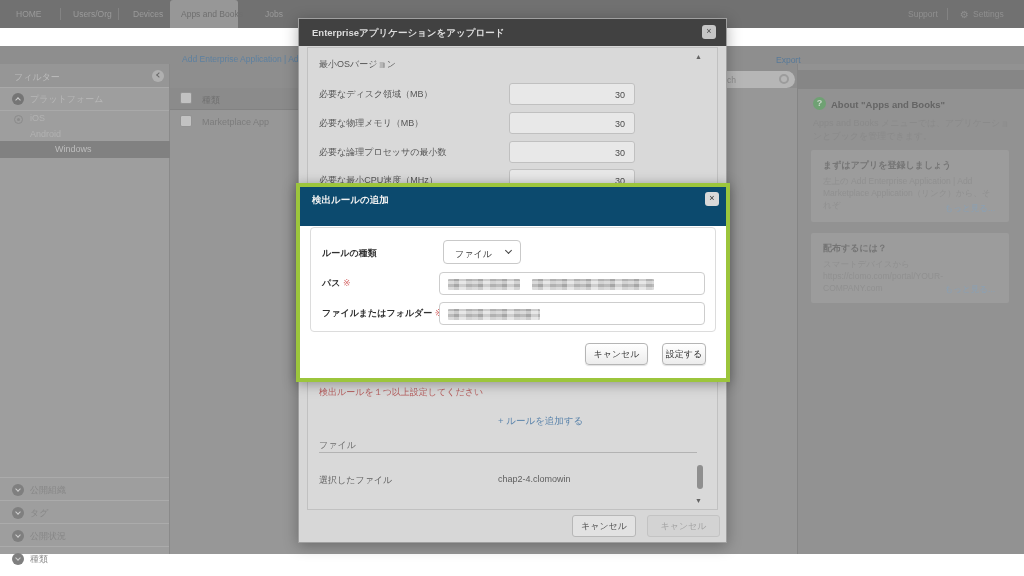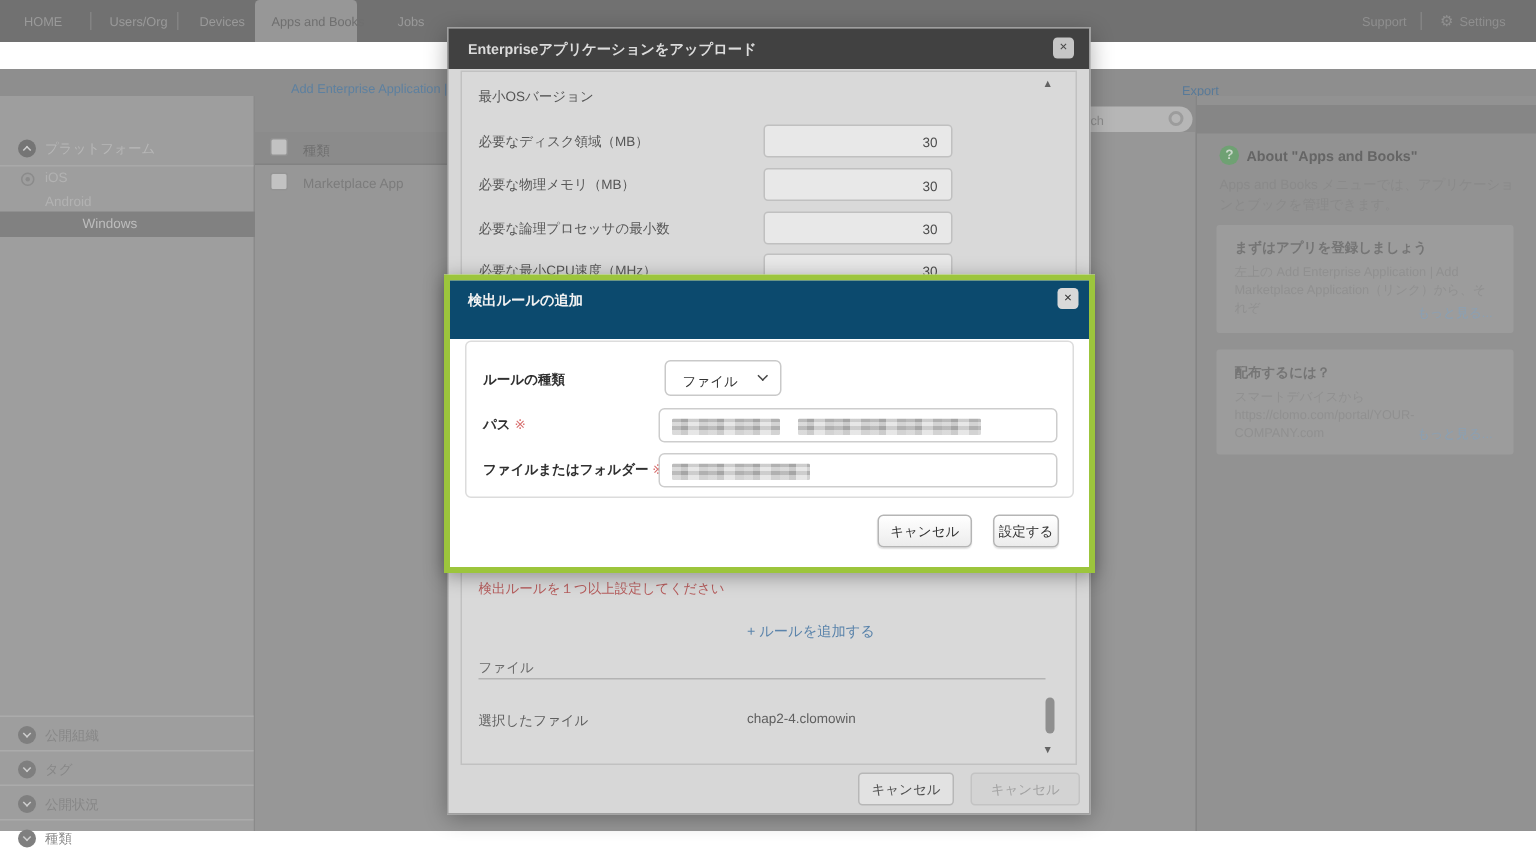--- a/index.html
+++ b/index.html
@@ -1,18 +1,18 @@
 <!DOCTYPE html>
 <html><head>
 <meta charset="utf-8">
 <style>
   * { margin:0; padding:0; box-sizing:border-box; }
   body { width:1024px; height:576px; background:#ffffff; font-family:"Liberation Sans","DejaVu Sans",sans-serif; overflow:hidden; }
   #app { position:relative; width:1024px; height:576px; background:#ffffff; }
-  .abs { position:absolute;padding-left:12px; }
+  .abs { position:absolute; }
 
   
   .navbar { left:0; top:18; width:1024px; height:28px; background:#717171; }
   .navtab { position:absolute; top:9px; font-size:8.5px; color:#9a9a9a; cursor:default; }
   .navsep { position:absolute; top:8px; width:1px; height:12px; background:#838383; }
   .navtab-active-bg { position:absolute; left:170px; top:0; width:68px; height:28px; background:#979797; border-radius:3px 3px 0 0; }
   .navtab-active { position:absolute; left:181px; top:9px; font-size:8.5px; color:#6f6f6f; }
   .nav-right { position:absolute; top:9px; font-size:8.5px; color:#8f8f8f; }
   .gear { font-size:10px; color:#8f8f8f; }
 
@@ -125,20 +125,26 @@
 
   <span class="abs link-dim" style="left:182px;top:54px;">Add Enterprise Application | Add</span>
   <span class="abs link-dim" style="left:776px;top:55px;color:#587a99;">Export</span>
 
   <div class="abs search-pill">
     <span class="search-ph">Search</span>
     <span class="search-circle"></span>
   </div>
 
   <div class="abs sidebar">
+    <div class="sb-header">
+      <span class="sb-title">フィルター</span>
+      <span class="cicon" style="left:152px;top:6px;background:#b0b0b0;">
+          <span class="chev chev-left" style="border-color:#6a6a6a;"></span>
+        </span>
+    </div>
     <div>
       <span class="cicon" style="left:12px;top:29px;background:#757575;">
           <span class="chev chev-up"></span>
         </span>
       <span class="sb-row-label" style="top:29px;color:#b7b7b7;">プラットフォーム</span>
     </div>
     <div style="position:absolute;left:0;top:46px;width:100%;height:1px;background:#a9a9a9;"></div>
     <div>
       <span class="radio" style="top:51px;"></span>
       <span class="sb-row-label" style="top:49px;">iOS</span>

